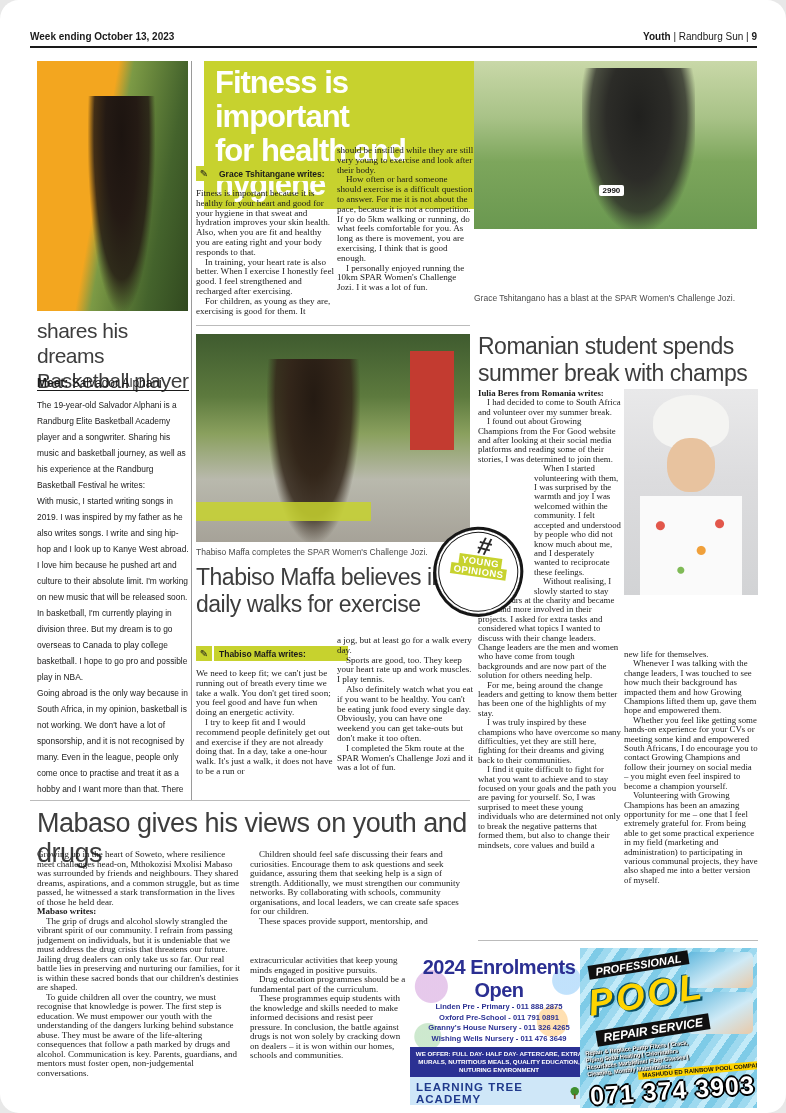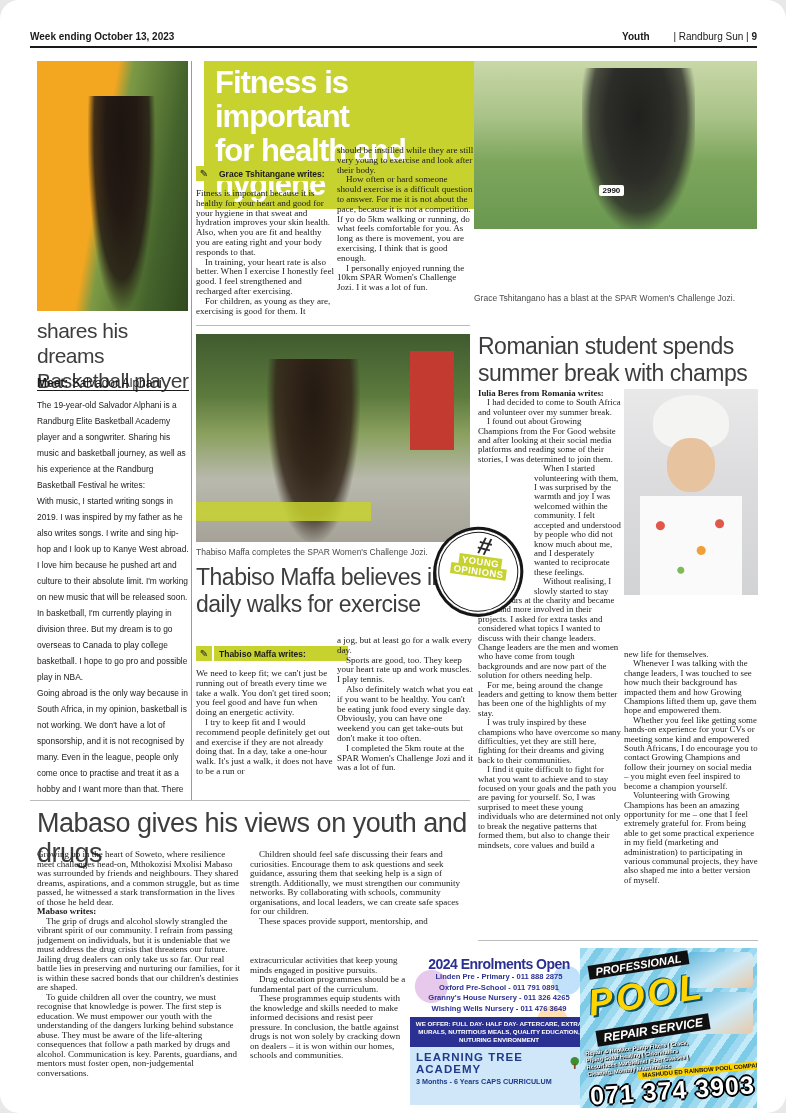--- a/index.html
+++ b/index.html
@@ -67,21 +67,21 @@
   .stamp .hash{font-size:25px;font-weight:bold;color:#2a2a2a;margin-top:3px;line-height:24px;}
   .stamp .tag{background:#c7d22e;color:#fff;font-size:9.5px;font-weight:bold;letter-spacing:.5px;
       padding:0 3px;transform:rotate(-6deg);margin-top:-1px;line-height:11px;}
   .wrapspacer{float:left;width:56px;height:128px;}
   
   .ad-enrol{background:#ffffff;overflow:hidden;
      background-image:radial-gradient(circle 16px at 12% 22%,rgba(156,39,176,.25) 0 16px,transparent 17px),
                       radial-gradient(circle 14px at 88% 18%,rgba(33,150,243,.28) 0 14px,transparent 15px),
                       radial-gradient(circle 15px at 80% 45%,rgba(255,152,0,.3) 0 15px,transparent 16px),
                       radial-gradient(circle 13px at 10% 55%,rgba(76,175,80,.28) 0 13px,transparent 14px);}
-  .ad-enrol .etitle{text-align:center;font-size:14px;font-weight:bold;color:#2b2f92;letter-spacing:-0.5px;margin-top:3px;}
+  .ad-enrol .etitle{text-align:center;font-size:20px;font-weight:bold;color:#2b2f92;letter-spacing:-0.5px;margin-top:3px;}
   .ad-enrol .eline{text-align:center;font-size:7.6px;font-weight:bold;color:#2b3193;line-height:10.5px;}
   .ad-enrol .eband{background:#2b3193;color:#ffffff;font-size:6.2px;font-weight:bold;text-align:center;
       line-height:8px;padding:3px 4px;margin-top:3px;}
   .ad-enrol .ebottom{background:#cfe7f8;padding:4px 6px 3px 6px;height:100%;}
   .ad-enrol .school{font-size:11.5px;font-weight:bold;color:#203a8c;letter-spacing:1px;display:flex;align-items:center;gap:4px;}
   .ad-enrol .esub{font-size:7.2px;font-weight:bold;color:#203a8c;margin-top:2px;}
   
   .ad-pool{overflow:hidden;color:#fff;
      background:repeating-linear-gradient(125deg,#9ed9ef 0 7px,#c2eaf8 7px 13px,#7ecbe7 13px 20px);}
   .ad-pool .ribbon{position:absolute;background:#101010;color:#fff;font-weight:bold;font-style:italic;
@@ -95,21 +95,21 @@
   .ad-pool .phone{position:absolute;font-size:25px;font-weight:bold;letter-spacing:1px;color:#ffffff;
       text-shadow:-2px 0 0 #000,2px 0 0 #000,0 -2px 0 #000,0 2px 0 #000,-1px -1px 0 #000,1px 1px 0 #000;}
   .ad-pool .inset{position:absolute;border-radius:5px;background:linear-gradient(150deg,#5fb7dd 0%,#cfeaf6 55%,#e9c9a8 100%);}
 </style>
 </head>
 <body>
 
 <div class="page">
 
   <div class="abs hdr-text" style="left:30px;top:31px;">Week ending October 13, 2023</div>
-  <div class="abs hdr-text" style="right:29px;top:31px;"><span>Youth</span><span style="font-weight:normal;margin-left:21px;"> | Randburg Sun | </span><span>9</span></div>
+  <div class="abs hdr-text" style="right:29px;top:31px;"><span>Youth</span><span style="font-weight:normal;"> | Randburg Sun | </span><span>9</span></div>
   <div class="abs hdr-rule" style="left:30px;top:46px;width:727px;"></div>
 
   <div class="abs photo ph-basketball" style="left:37px;top:61px;width:151px;height:250px;">
     <div class="fig"></div>
   </div>
 
   <div class="abs rule-v" style="left:191px;top:61px;height:739px;"></div>
 
   <div class="abs banner" style="left:204px;top:61px;width:256px;padding-left:11px;">
     <div>Fitness is important</div>

